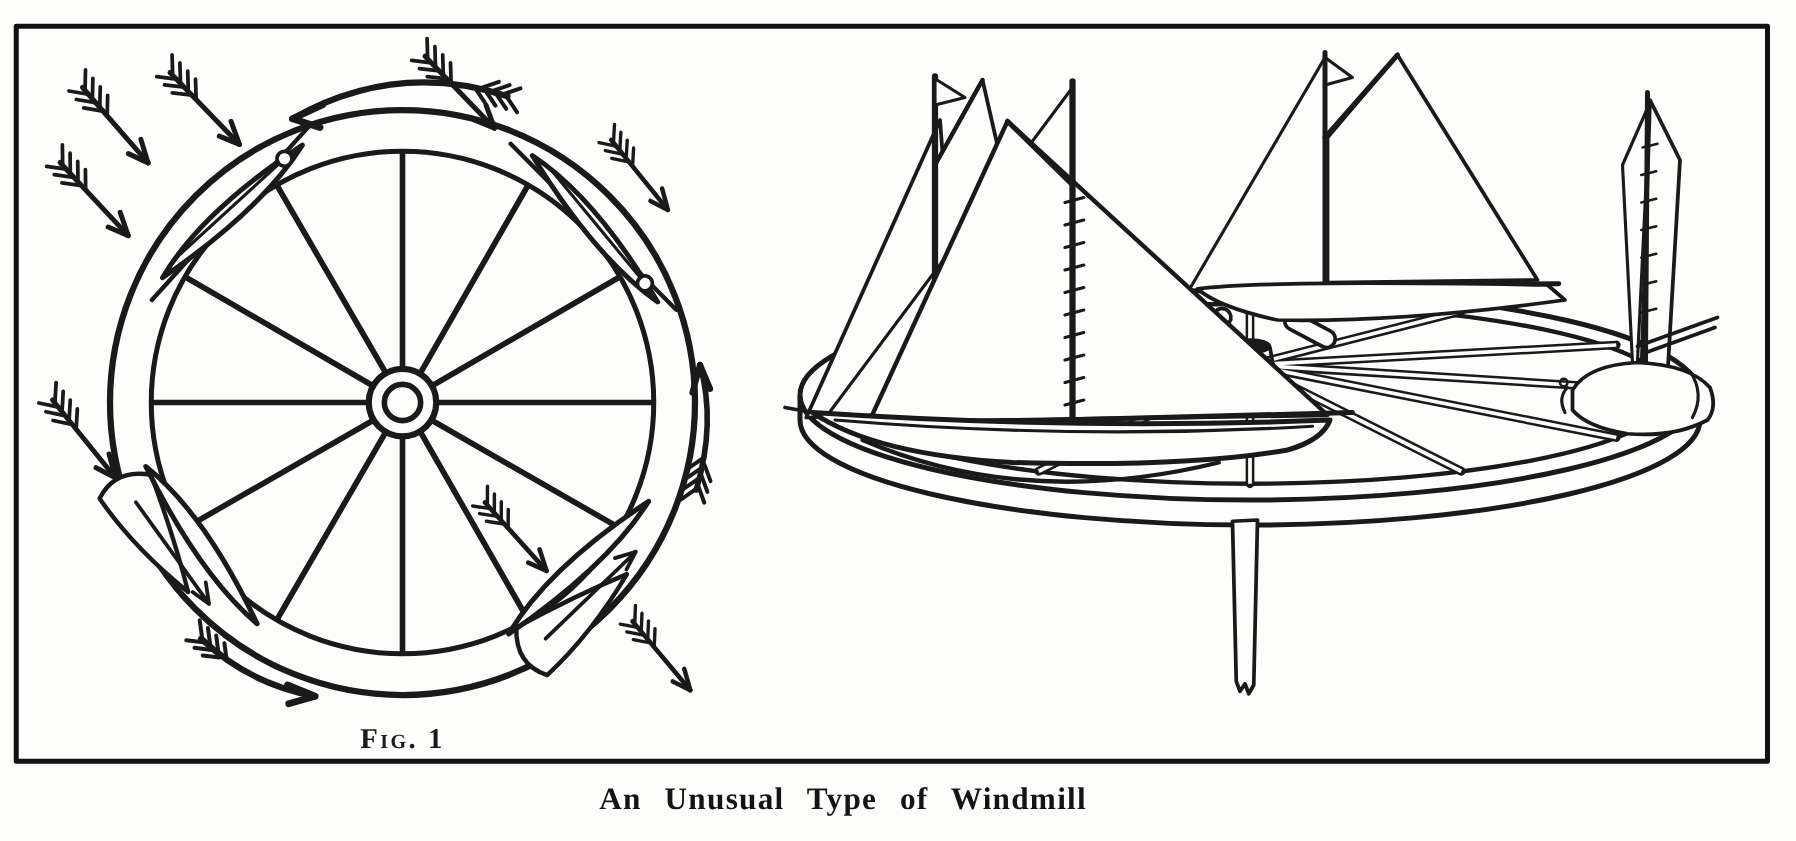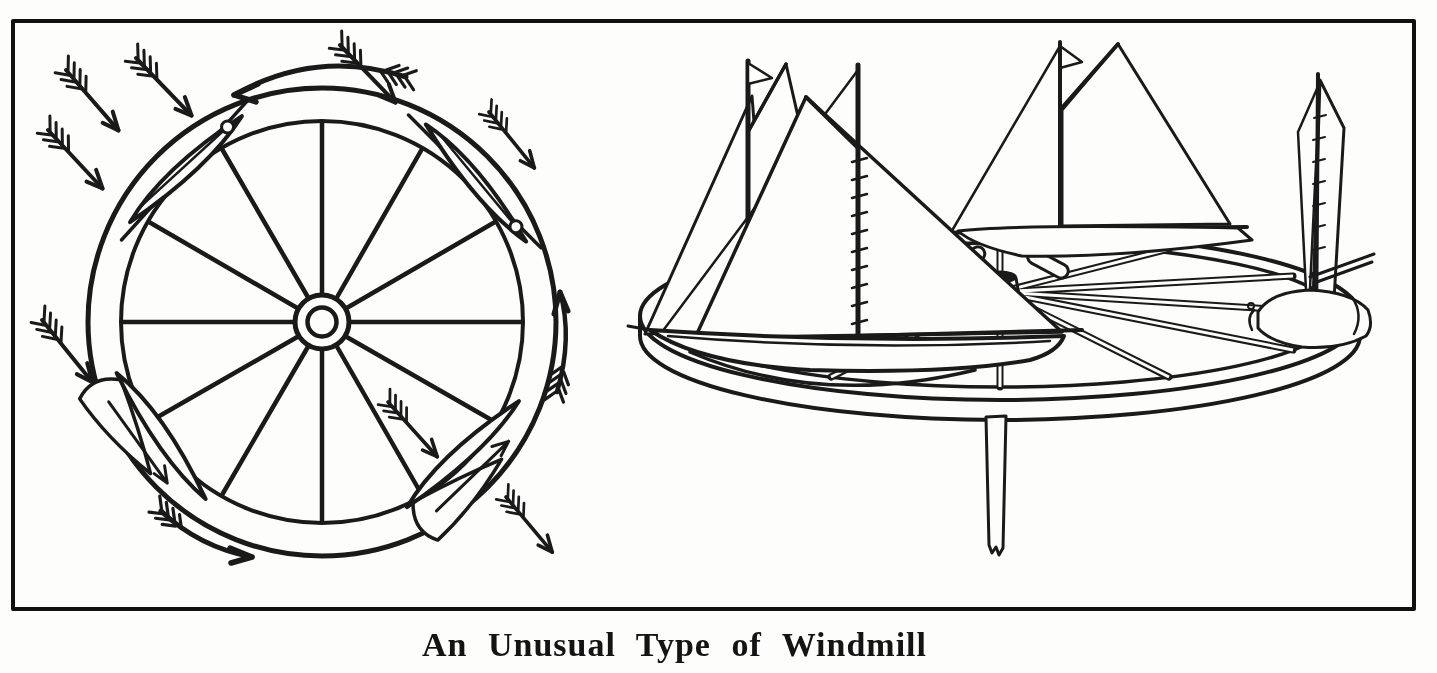--- a/index.html
+++ b/index.html
@@ -6,21 +6,21 @@
   html,body { margin:0; padding:0; background:#fff; }
   .page { position:relative; width:1437px; height:673px; background:var(--paper); overflow:hidden;
           font-family:"Liberation Serif", serif; }
   .page svg { position:absolute; left:0; top:0; }
   .fig-label { position:absolute; width:200px; text-align:center;
                font-variant:small-caps; font-weight:700; font-size:23px; letter-spacing:2px;
                color:var(--ink); }
   #fig1-label { left:222px; top:578px; }
   #fig2-label { left:897px; top:578px; }
   .caption { position:absolute; left:12px; top:626px; width:1325px; text-align:center;
-             font-weight:700; font-size:34px; letter-spacing:1px; word-spacing:11px;
+             font-weight:700; font-size:25px; letter-spacing:1px; word-spacing:11px;
              color:#141414; }
 </style>
 </head>
 <body>
 
 <div class="page">
 
 <svg width="1437" height="673" viewBox="0 0 1437 673" fill="none" stroke-linecap="round" stroke-linejoin="round">
 
   <defs>
@@ -192,15 +192,16 @@
       <path d="M 650 330 Q 860 344 1064 336 Q 1058 352 1030 360 Q 950 374 810 370 Q 700 364 650 330 Z" fill="#fdfdfc" stroke-width="4"></path>
       <path d="M 668 336 Q 860 352 1050 341" stroke-width="2.5"></path>
       <path d="M 690 352 Q 820 408 975 370" stroke-width="3.5"></path>
       <path d="M 650 330 L 628 326" stroke-width="3"></path>
     </g>
 
     <path d="M 986 417 L 989 545 L 992 553 L 996 547 L 999 555 L 1003 548 L 1006 416 Z" fill="#fdfdfc" stroke-width="3"></path>
   </g>
 </svg>
 
+<div class="fig-label" id="fig1-label">Fig. 1</div>
 <div class="caption">An Unusual Type of Windmill</div>
 
 </div>
 
 </body></html>

